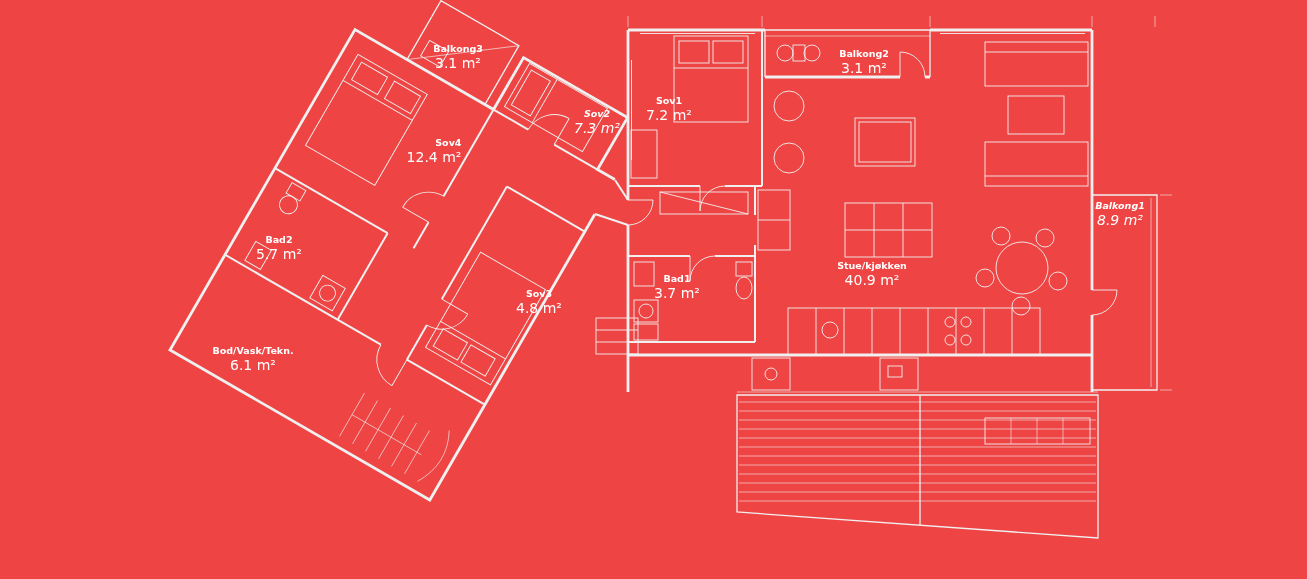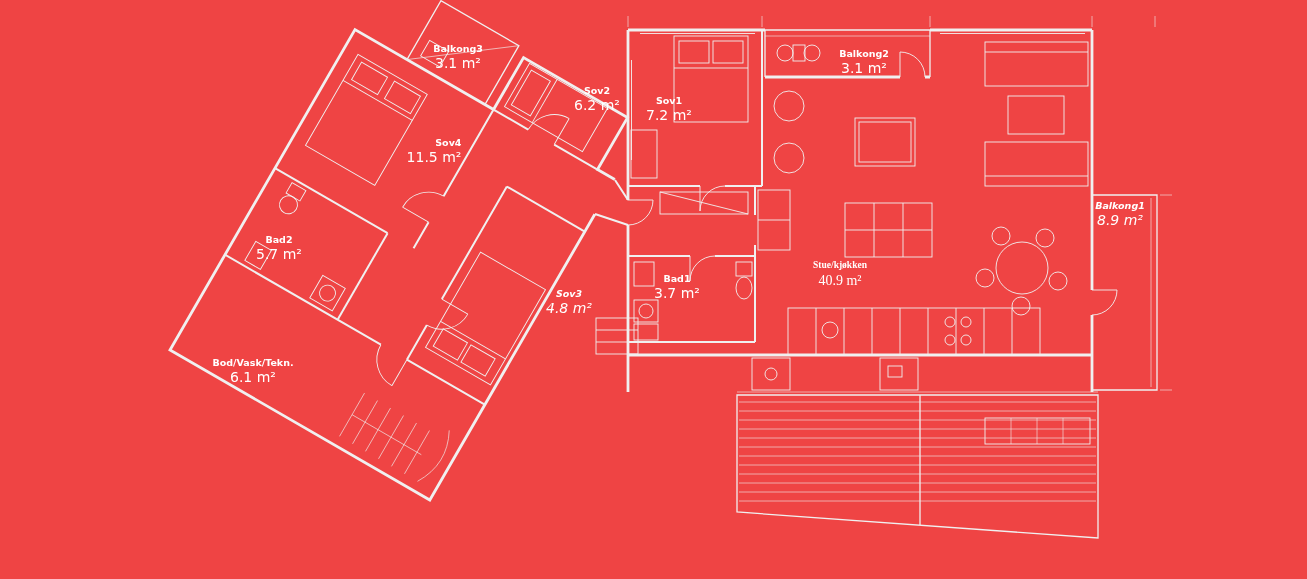--- a/index.html
+++ b/index.html
@@ -191,54 +191,54 @@
   </g>
 
   <path class="w07" d="M628,16 V27 M762,16 V27 M930,16 V27 M1092,16 V27 M1155,16 V27 M1160,195 H1172 M1160,390 H1172"></path>
 </svg>
 
 <div id="labels">
       <div class="room-label" style="left: 458px; top: 58px;">
         <span class="rn">Balkong3</span>
         <span class="ra">3.1 m²</span>
       </div>
-      <div class="room-label" style="left: 597px; top: 100px;">
+      <div class="room-label" style="left: 597px; top: 123px; font-style: italic;">
         <span class="rn">Sov2</span>
-        <span class="ra">6.2 m²</span>
+        <span class="ra">7.3 m²</span>
       </div>
       <div class="room-label" style="left: 434px; top: 152px; text-align: right;">
         <span class="rn">Sov4</span>
-        <span class="ra">11.5 m²</span>
+        <span class="ra">12.4 m²</span>
       </div>
       <div class="room-label" style="left: 669px; top: 110px;">
         <span class="rn">Sov1</span>
         <span class="ra">7.2 m²</span>
       </div>
       <div class="room-label" style="left: 864px; top: 51px; margin-top: 12px;">
         <span class="rn">Balkong2</span>
         <span class="ra">3.1 m²</span>
       </div>
       <div class="room-label" style="left: 279px; top: 249px;">
         <span class="rn">Bad2</span>
         <span class="ra">5.7 m²</span>
       </div>
-      <div class="room-label" style="left: 569px; top: 303px; font-style: italic;">
+      <div class="room-label" style="left: 539px; top: 303px;">
         <span class="rn">Sov3</span>
         <span class="ra">4.8 m²</span>
       </div>
       <div class="room-label" style="left: 677px; top: 288px; text-align: center;">
         <span class="rn">Bad1</span>
         <span class="ra">3.7 m²</span>
       </div>
-      <div class="room-label" style="left: 840px; top: 275px; font-family: Liberation Serif, serif;">
+      <div class="room-label" style="left: 872px; top: 275px;">
         <span class="rn">Stue/kjøkken</span>
         <span class="ra">40.9 m²</span>
       </div>
       <div class="room-label" style="left: 1120px; top: 215px; font-style: italic;">
         <span class="rn">Balkong1</span>
         <span class="ra">8.9 m²</span>
       </div>
-      <div class="room-label" style="left: 253px; top: 372px;">
+      <div class="room-label" style="left: 253px; top: 360px;">
         <span class="rn">Bod/Vask/Tekn.</span>
         <span class="ra">6.1 m²</span>
       </div>
     </div>
 </div>
 
 </body></html>

